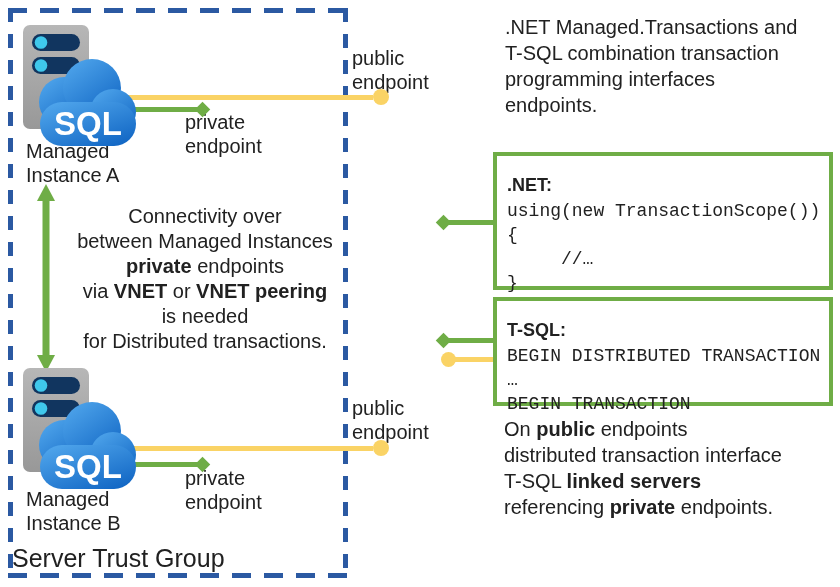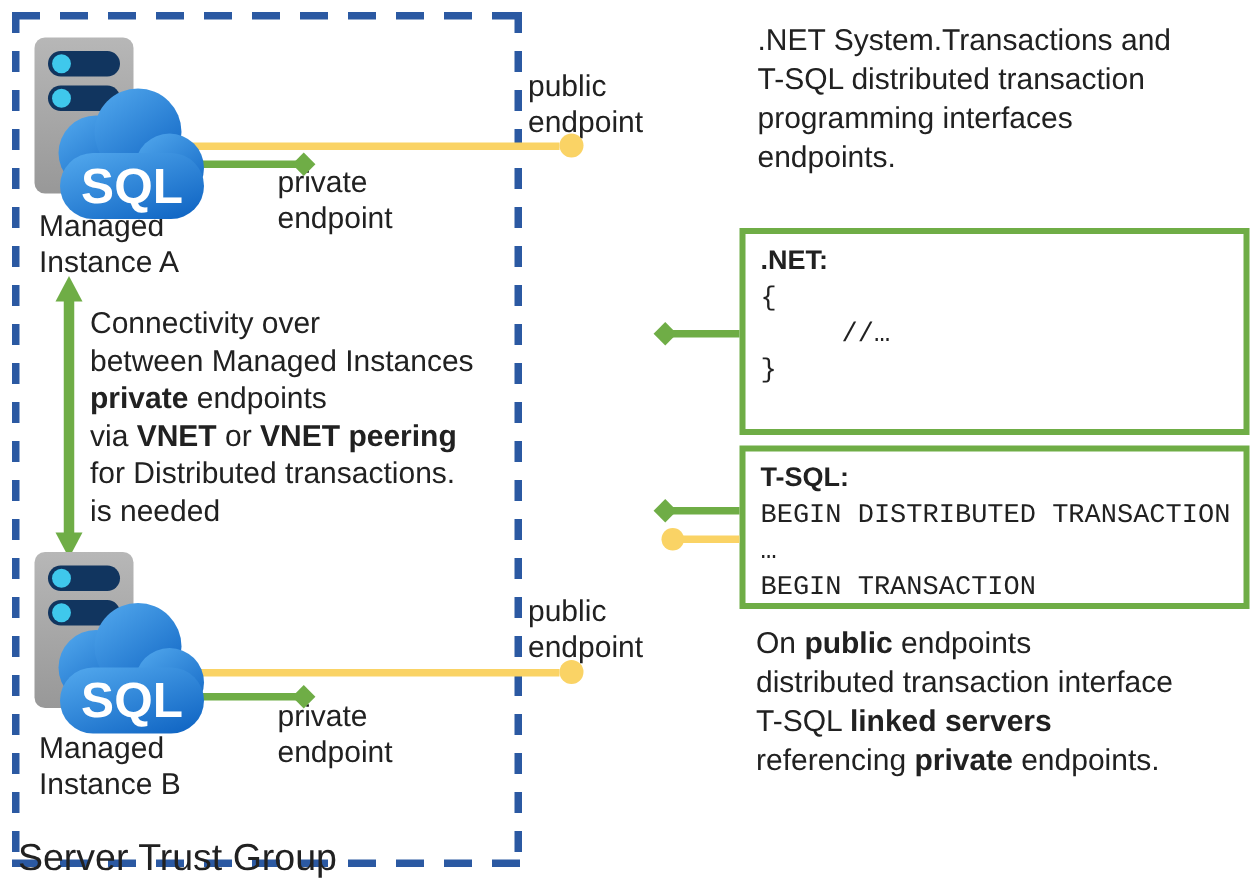--- a/index.html
+++ b/index.html
@@ -14,26 +14,26 @@
   
   .yline{height:5px;background:#fad365;z-index:2;}
   .gline{height:5px;background:#6fad46;z-index:2;}
   .ydot{width:16px;height:16px;border-radius:50%;background:#fad365;z-index:2;}
   .ydot.sm{width:15px;height:15px;}
   .gdiamond{width:11px;height:11px;background:#6fad46;transform:rotate(45deg);z-index:2;}
   
   .lbl{font-size:20px;line-height:24px;white-space:pre-line;}
   .note{font-size:20px;line-height:26px;}
   .b{font-weight:700;}
-  .conn-note{font-size:20px;line-height:25px;}
+  .conn-note{font-size:20px;line-height:25px;text-align:center;}
   .stg{font-size:25px;line-height:28px;}
   
   .codebox{
     box-sizing:border-box;border:4px solid #6fad46;background:#fff;
-    padding:6px 10px;z-index:2;
+    padding:18px 10px;z-index:2;
   }
   .codebox .title{font-size:18px;font-weight:700;line-height:22px;margin-bottom:3px;}
   .codebox .code{font-family:"Liberation Mono","DejaVu Sans Mono",monospace;font-size:18px;line-height:24px;white-space:pre;}
   .icon{z-index:3;}
 </style>
 </head>
 <body>
 
 <div id="canvas">
 
@@ -88,62 +88,62 @@
     <line x1="16" y1="13" x2="16" y2="175" stroke="#6fad46" stroke-width="7"></line>
     <polygon points="16,0 7,17 25,17" fill="#6fad46"></polygon>
     <polygon points="16,188 7,171 25,171" fill="#6fad46"></polygon>
   </svg>
 
   <div class="abs conn-note" style="left:60px;top:204px;width:290px;">
       <div><span>Connectivity over</span></div>
       <div><span>between Managed Instances</span></div>
       <div><span class="b">private</span><span> endpoints</span></div>
       <div><span>via </span><span class="b">VNET</span><span> or </span><span class="b">VNET peering</span></div>
+      <div><span>is needed</span></div>
       <div><span>for Distributed transactions.</span></div>
-      <div><span>is needed</span></div>
     </div>
 
   <svg class="abs icon" style="left:20px;top:365px;" width="118" height="128" viewBox="0 0 118 128">
     <rect x="3" y="3" width="66" height="104" rx="7" fill="url(#gGray)"></rect>
     <rect x="12" y="12" width="48" height="17" rx="8.5" fill="#11355f"></rect>
     <circle cx="21" cy="20.5" r="6.3" fill="#3fc8ec"></circle>
     <rect x="12" y="35" width="48" height="17" rx="8.5" fill="#11355f"></rect>
     <circle cx="21" cy="43.5" r="6.3" fill="#3fc8ec"></circle>
     <g>
       <circle cx="44" cy="80" r="25" fill="url(#gBlue)"></circle>
       <circle cx="72" cy="66" r="29" fill="url(#gBlue)"></circle>
       <circle cx="93" cy="90" r="23" fill="url(#gBlue)"></circle>
       <rect x="20" y="80" width="96" height="44" rx="22" fill="url(#gBlue)"></rect>
       <text x="68" y="113" text-anchor="middle" font-family="Liberation Sans, sans-serif" font-size="33" font-weight="700" fill="#ffffff">SQL</text>
     </g>
   </svg>
   <div class="abs lbl" style="left:26px;top:487px;">Managed
 Instance B</div>
 
-  <div class="abs stg" style="left:12px;top:558px;">Server Trust Group</div>
+  <div class="abs stg" style="left:12px;top:544px;">Server Trust Group</div>
 
   <div class="abs lbl" style="left:185px;top:110px;">private
 endpoint</div>
   <div class="abs lbl" style="left:352px;top:46px;">public
 endpoint</div>
   <div class="abs lbl" style="left:185px;top:466px;">private
 endpoint</div>
   <div class="abs lbl" style="left:352px;top:396px;">public
 endpoint</div>
 
   <div class="abs note" style="left:505px;top:14px;width:330px;">
-      <div><span>.NET System.Transactions and</span></div>
-      <div><span>T-SQL distributed transaction</span></div>
+      <div><span>.NET Managed.Transactions and</span></div>
+      <div><span>T-SQL combination transaction</span></div>
       <div><span>programming interfaces</span></div>
       <div><span>endpoints.</span></div>
     </div>
 
   <div class="abs codebox" style="left:493px;top:152px;width:340px;height:138px;">
     <div class="title">.NET:</div>
-    <div class="code"><div>{</div><div>     //…</div><div>}</div></div>
+    <div class="code"><div>using(new TransactionScope())</div><div>{</div><div>     //…</div><div>}</div></div>
   </div>
 
   <div class="abs gline" style="left:447px;top:220px;width:46px;"></div>
   <div class="abs gdiamond" style="left:438px;top:217px;"></div>
 
   <div class="abs codebox" style="left:493px;top:297px;width:340px;height:109px;">
     <div class="title">T-SQL:</div>
     <div class="code"><div>BEGIN DISTRIBUTED TRANSACTION</div><div>…</div><div>BEGIN TRANSACTION</div></div>
   </div>
 

